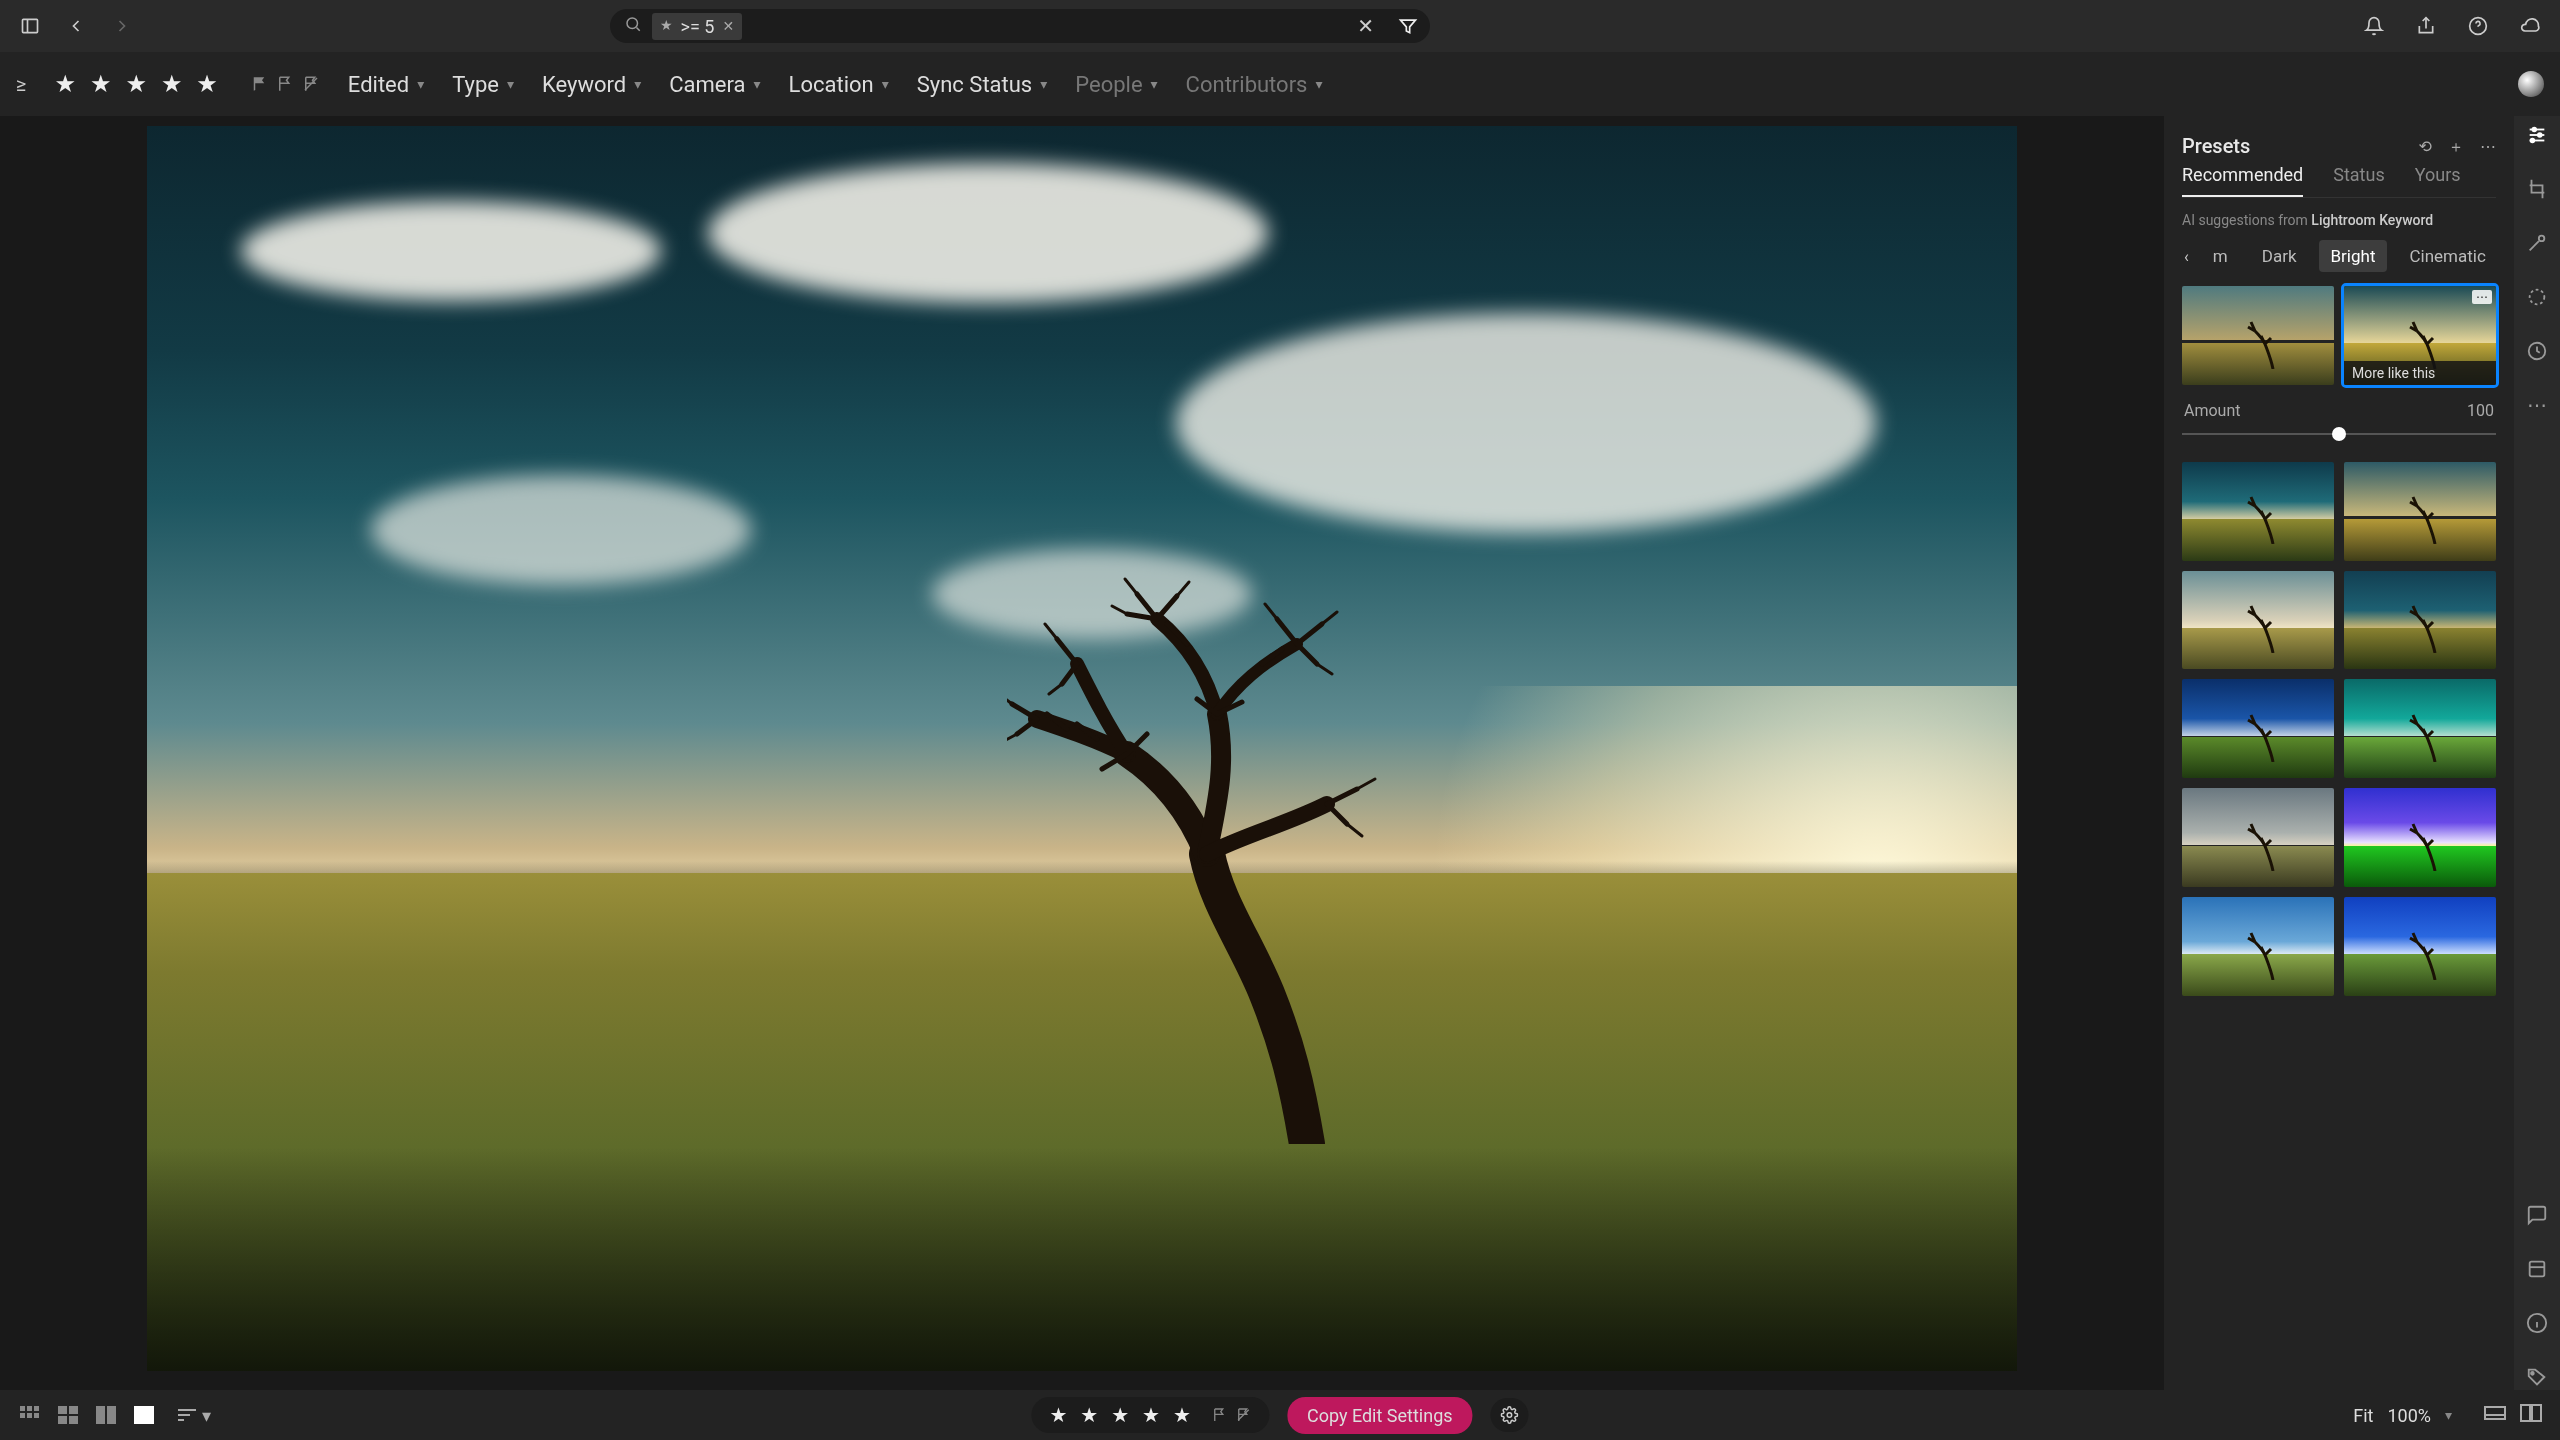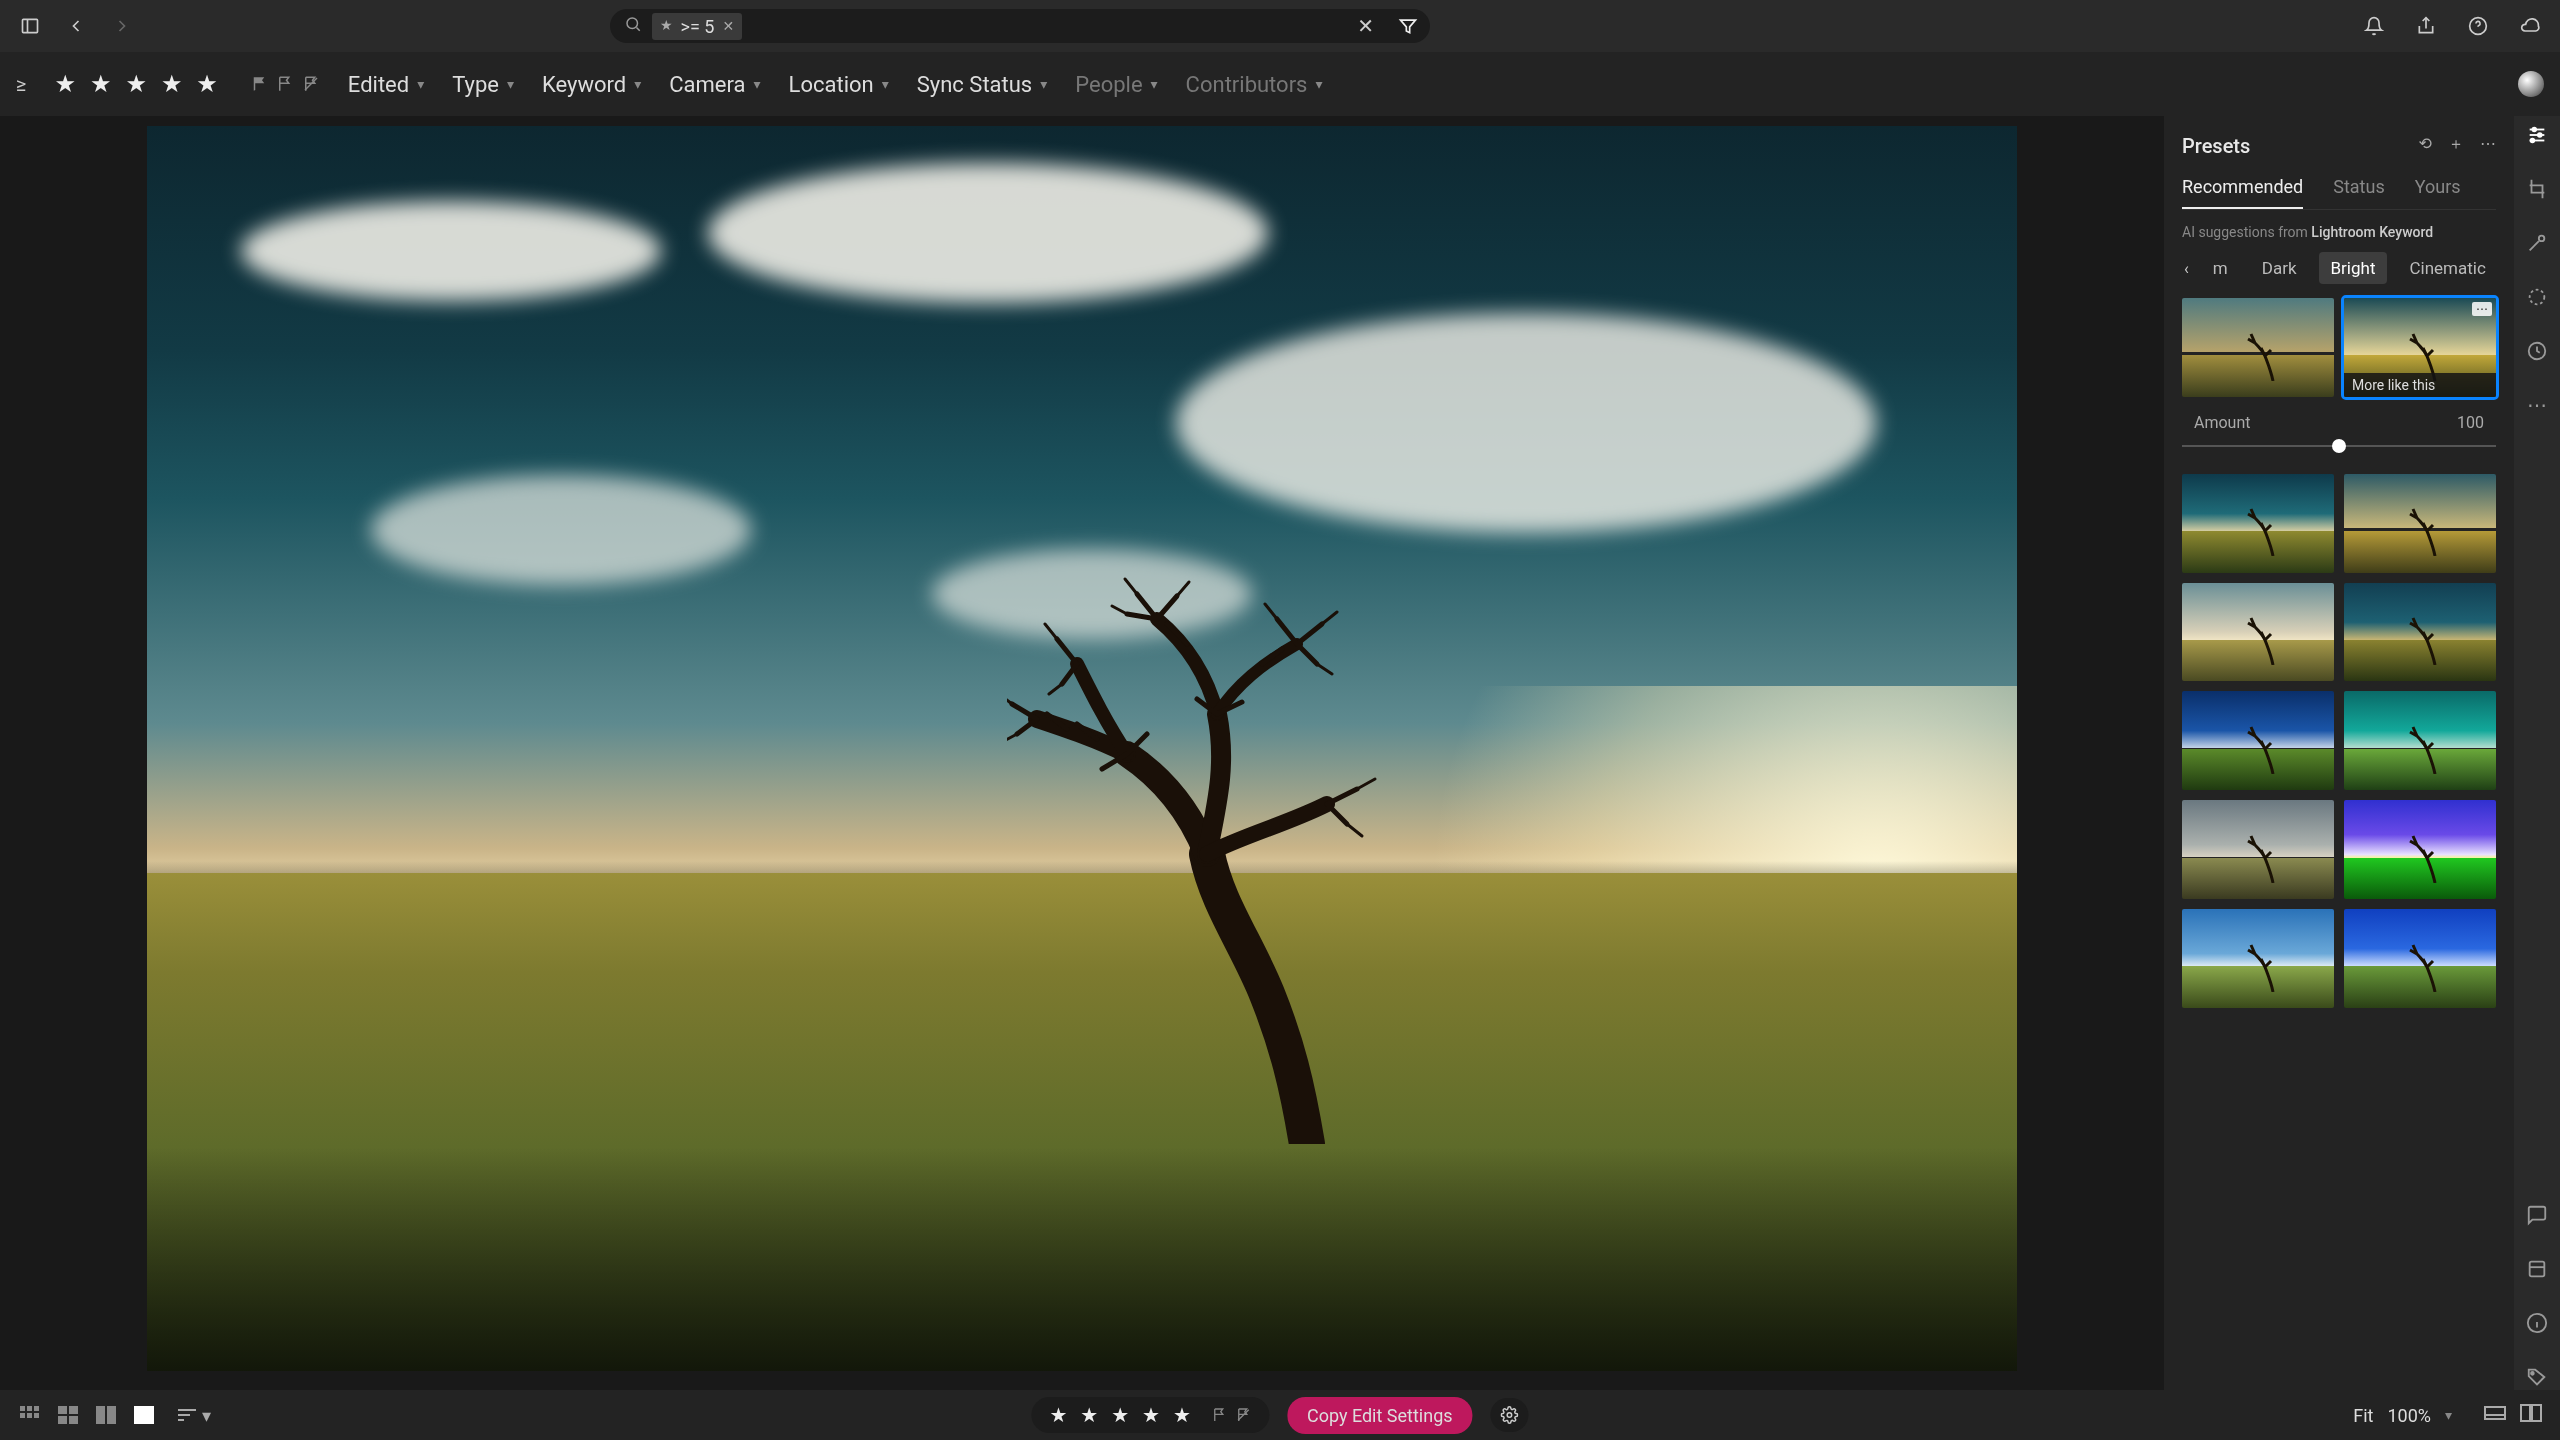--- a/index.html
+++ b/index.html
@@ -42,42 +42,42 @@
   
   .photo .ground { position:absolute; left:0; right:0; bottom:0; height:40%; background:linear-gradient(to bottom, #9a8f3a 0%, #7d7a2f 20%, #5e6b2a 55%, #2e3a18 100%);}
   .photo .treeline { position:absolute; left:0; right:0; top:59%; height:40px; background:linear-gradient(to bottom, rgba(40,40,30,0.0), rgba(40,40,25,0.8));}
   .photo .grass-shadow { position:absolute; left:0; right:0; bottom:0; height:18%; background:linear-gradient(to bottom, rgba(0,0,0,0) , rgba(0,0,0,0.6));}
   
   .photo .tree { position:absolute; left:46%; top:32%; width:520px; height:620px; }
   .photo .tree svg { width:100%; height:100%; }
 
   
   .presets { width:350px; background:#232323; display:flex; flex-direction:column; padding:18px 18px 8px 18px; overflow-y:auto; }
-  .presets-head { display:flex; align-items:flex-start; justify-content:space-between; margin-bottom:18px;}
+  .presets-head { display:flex; align-items:flex-end; justify-content:space-between; margin-bottom:6px;}
   .presets-head h3 { font-size:20px; font-weight:500; color:#e8e8e8;}
   .presets-head .tools { display:flex; gap:16px; color:#aaa; }
   .ptabs { display:flex; gap:30px; font-size:18px; color:#888; border-bottom:1px solid #333; }
   .ptab { padding:0 0 10px 0; cursor:pointer; }
   .ptab.active { color:#eee; border-bottom:2px solid #eee; }
   .ai-line { font-size:14px; color:#888; margin:14px 0 12px; }
   .ai-line b { color:#ccc; font-weight:500;}
   .ai-cats { display:flex; gap:10px; align-items:center; margin-bottom:14px; }
   .ai-scroll { color:#ccc; cursor:pointer; padding:0 2px; font-size:16px;}
   .ai-cat { background:transparent; color:#bbb; padding:6px 12px; border-radius:4px; font-size:17px; cursor:pointer;}
   .ai-cat.active { background:#3d3d3d; color:#fff;}
   .pgrid { display:grid; grid-template-columns:1fr 1fr; gap:10px; }
   .thumb { aspect-ratio: 16/10.4; border-radius:2px; position:relative; cursor:pointer; overflow:hidden; }
   .thumb.sel { outline:3px solid #0a84ff; }
   .thumb .mini-sky { position:absolute; inset:0;}
   .thumb .mini-ground { position:absolute; left:0; right:0; bottom:0; height:42%;}
   .thumb .mini-tree { position:absolute; left:40%; top:28%; width:50px; height:55px;}
   .thumb .mini-tree svg{width:100%;height:100%;}
   .thumb .mlt { position:absolute; left:0; right:0; bottom:0; background:rgba(20,20,20,0.85); font-size:14px; color:#ddd; padding:4px 8px;}
   .thumb .dots { position:absolute; top:4px; right:4px; background:rgba(255,255,255,0.85); color:#222; font-size:12px; padding:0 4px; border-radius:2px; line-height:14px;}
-  .amount-row { display:flex; justify-content:space-between; font-size:16px; color:#aaa; margin:16px 12px 4px;}
+  .amount-row { display:flex; justify-content:space-between; font-size:16px; color:#aaa; margin:16px 2px 4px;}
   .slider { position:relative; height:20px; margin-bottom:18px;}
   .slider .track { position:absolute; left:0; right:0; top:9px; height:2px; background:#555;}
   .slider .knob { position:absolute; top:3px; width:14px; height:14px; border-radius:50%; background:#fff; border:2px solid #fff; transform:translateX(-50%);}
 
   
   .toolstrip { width:46px; background:#2a2a2a; display:flex; flex-direction:column; align-items:center; padding-top:6px; gap:28px;}
   .toolstrip .tool { color:#999; cursor:pointer; width:26px; height:26px; display:flex; align-items:center; justify-content:center;}
   .toolstrip .tool.active { color:#fff;}
   .toolstrip .gap { flex:1;}
   .toolstrip svg { width:22px; height:22px; fill:none; stroke:currentColor; stroke-width:2;}

